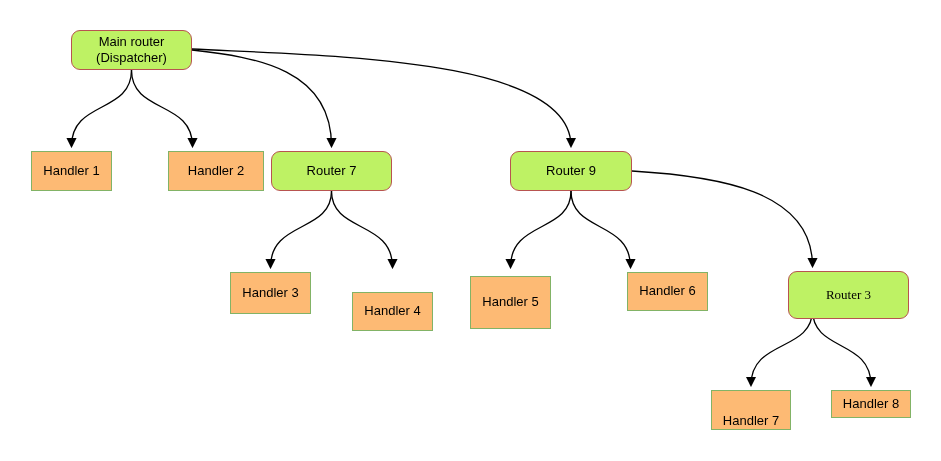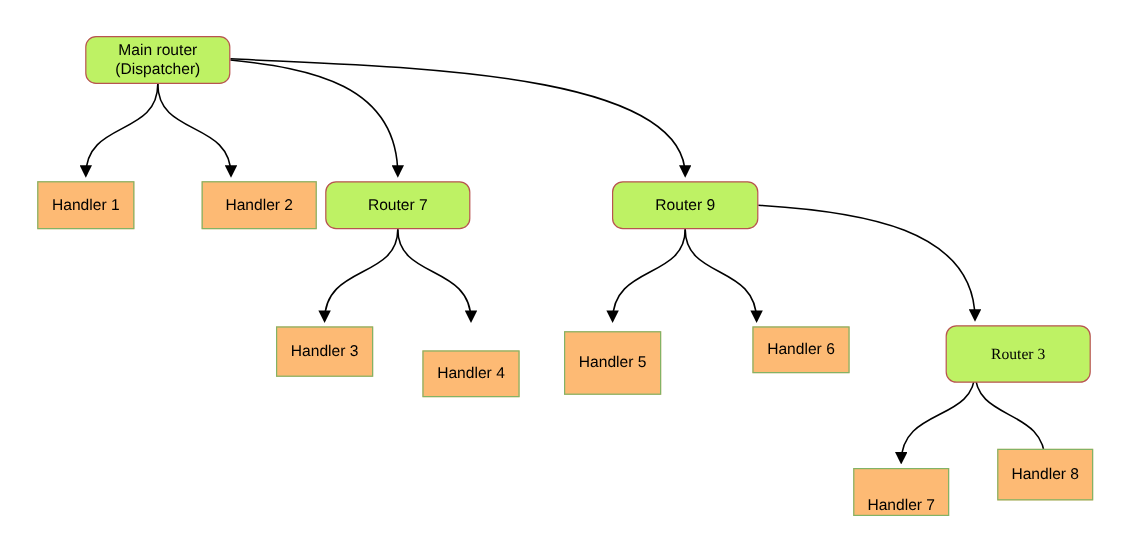--- a/index.html
+++ b/index.html
@@ -105,17 +105,17 @@
       </div>
       <div class="node handler" style="left: 590px; top: 272px; width: 81px; height: 39px; margin-left: 37px;">
         <div class="node-line">Handler 6</div>
       </div>
       <div class="node router" style="left: 788px; top: 271px; width: 121px; height: 48px; font-family: Liberation Serif, serif;">
         <div class="node-line">Router 3</div>
       </div>
       <div class="node handler" style="left: 711px; top: 390px; width: 80px; height: 40px; justify-content: flex-end;">
         <div class="node-line">Handler 7</div>
       </div>
-      <div class="node handler" style="left: 831px; top: 374px; width: 80px; height: 43px;">
+      <div class="node handler" style="left: 831px; top: 390px; width: 80px; height: 28px;">
         <div class="node-line">Handler 8</div>
       </div>
     </div>
 </div>
 
 </body></html>

